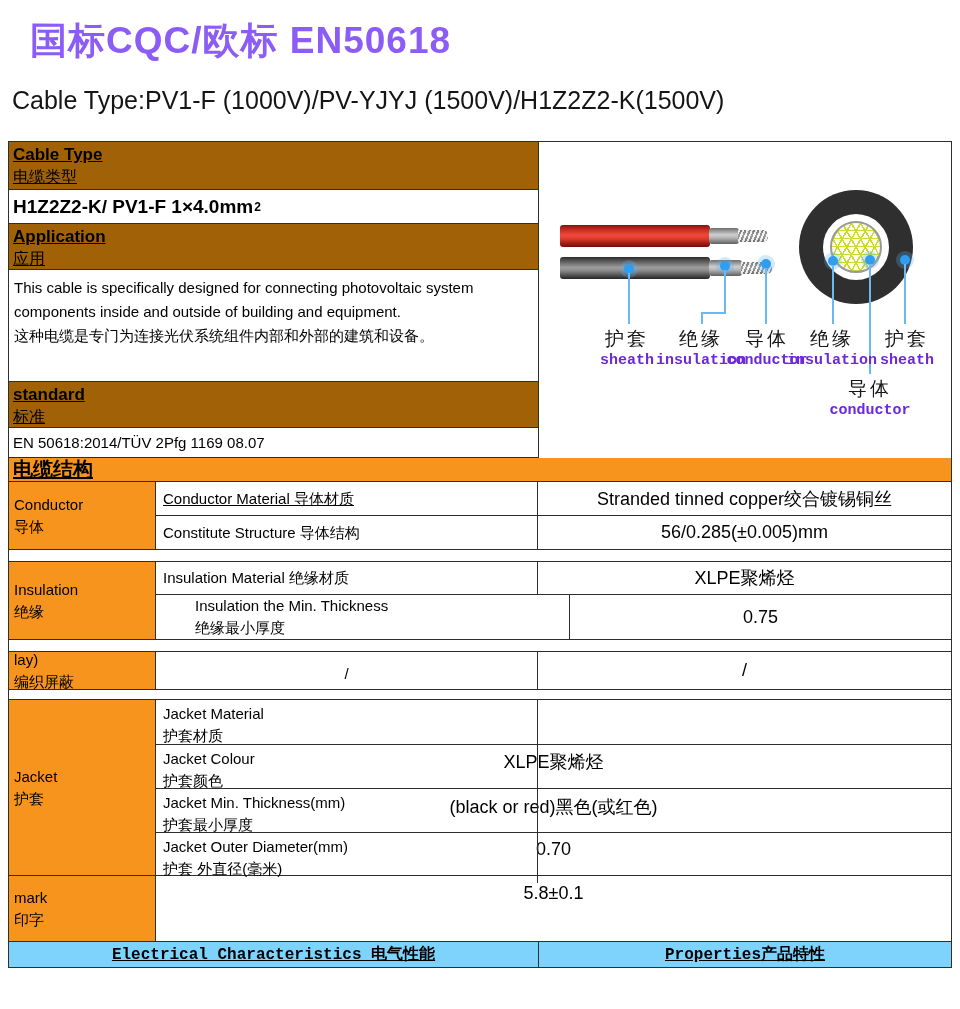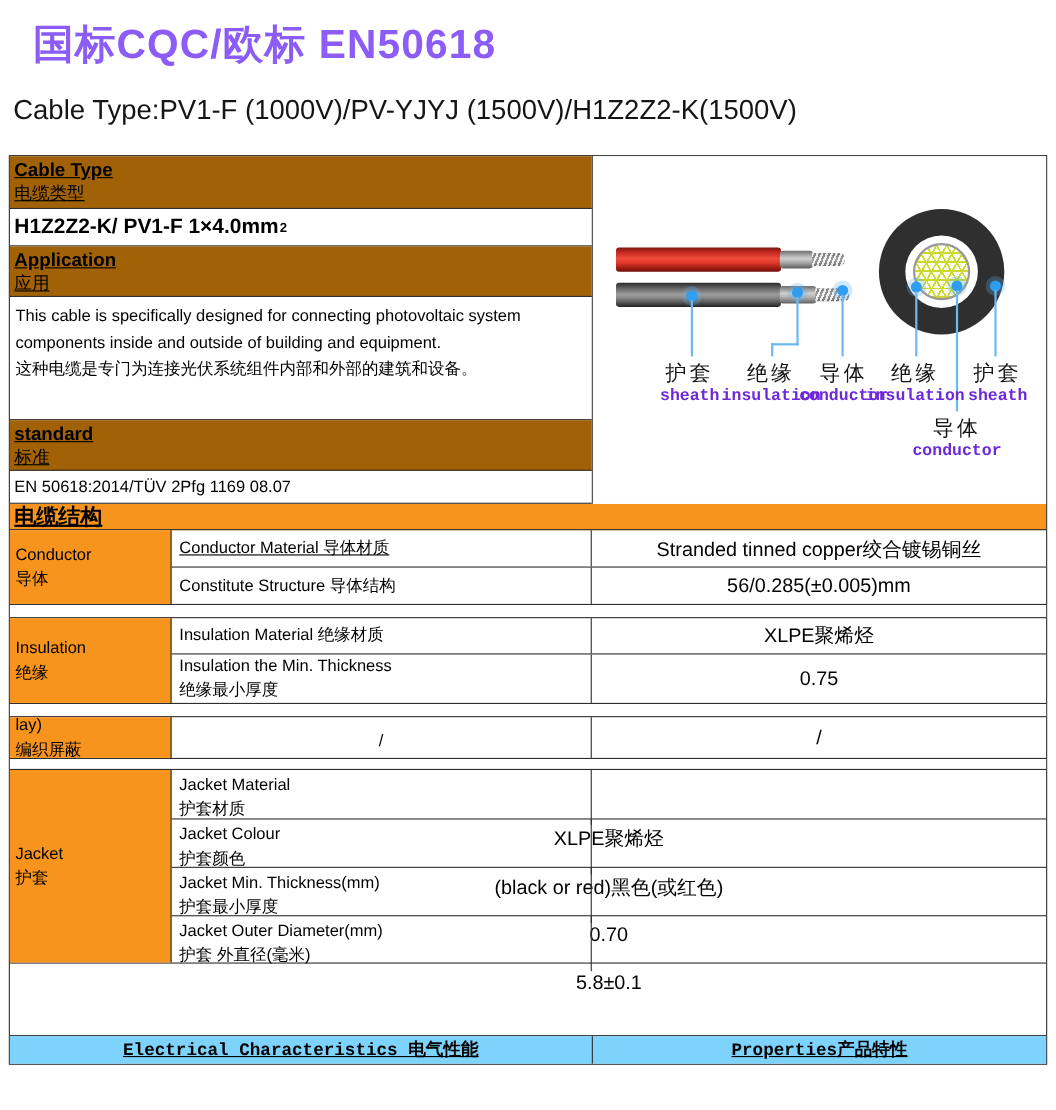--- a/index.html
+++ b/index.html
@@ -81,21 +81,21 @@
            font-size:15px; line-height:1.45; }
   .grows { flex:1; display:flex; flex-direction:column; }
   .r { display:flex; flex:1; }
   .r + .r { border-top:1px solid #2e2e2e; }
   .lbl { width:382px; border-right:1px solid #2e2e2e; padding:3px 7px;
          font-size:15px; line-height:1.45; display:flex; flex-direction:column; justify-content:center; }
   .lbl.center { align-items:center; justify-content:flex-end; padding-bottom:4px; }
   .lbl .u-line { text-decoration:underline; }
   .val { flex:1; display:flex; align-items:center; justify-content:center; font-size:18px; text-align:center; }
   .h-conductor { height:68px; } .h-conductor .r { height:34px; }
-  .h-insulation { height:78px; } .h-insulation .r0 { height:33px; } .h-insulation .r1 { height:45px; }
+  .h-insulation { height:78px; } .h-insulation .r0 { height:33px; } .h-insulation .r1 { height:45px;padding-left:32px; }
   .h-lay { height:38px; }
   .h-jacket { height:176px; } .h-jacket .r { height:44px;flex-direction:column; }
   .h-mark { height:66px; }
   .gap { height:12px; border-bottom:1px solid #2e2e2e; background:#fff; }
   .gap.small { height:10px; }
 
   
   .foot { height:25px; background:#7dd3fc; display:flex;font-family:Liberation Mono, monospace; }
   .fcell { display:flex; align-items:center; justify-content:center;
            font-size:16px; font-weight:700; text-decoration:underline; }
@@ -295,20 +295,24 @@
           <div class="lbl">
             <span>Jacket Outer Diameter(mm)</span>
             <span>护套 外直径(毫米)</span>
           </div>
           <div class="val">5.8±0.1</div>
         </div>
       </div>
     </div>
 
     <div class="group h-mark">
+      <div class="gcell">
+        <span>mark</span>
+        <span>印字</span>
+      </div>
       <div class="grows">
         <div class="r"></div>
       </div>
     </div>
 
     <div class="foot">
       <div class="fcell left">Electrical Characteristics 电气性能</div>
       <div class="fcell right">Properties产品特性</div>
     </div>
 

